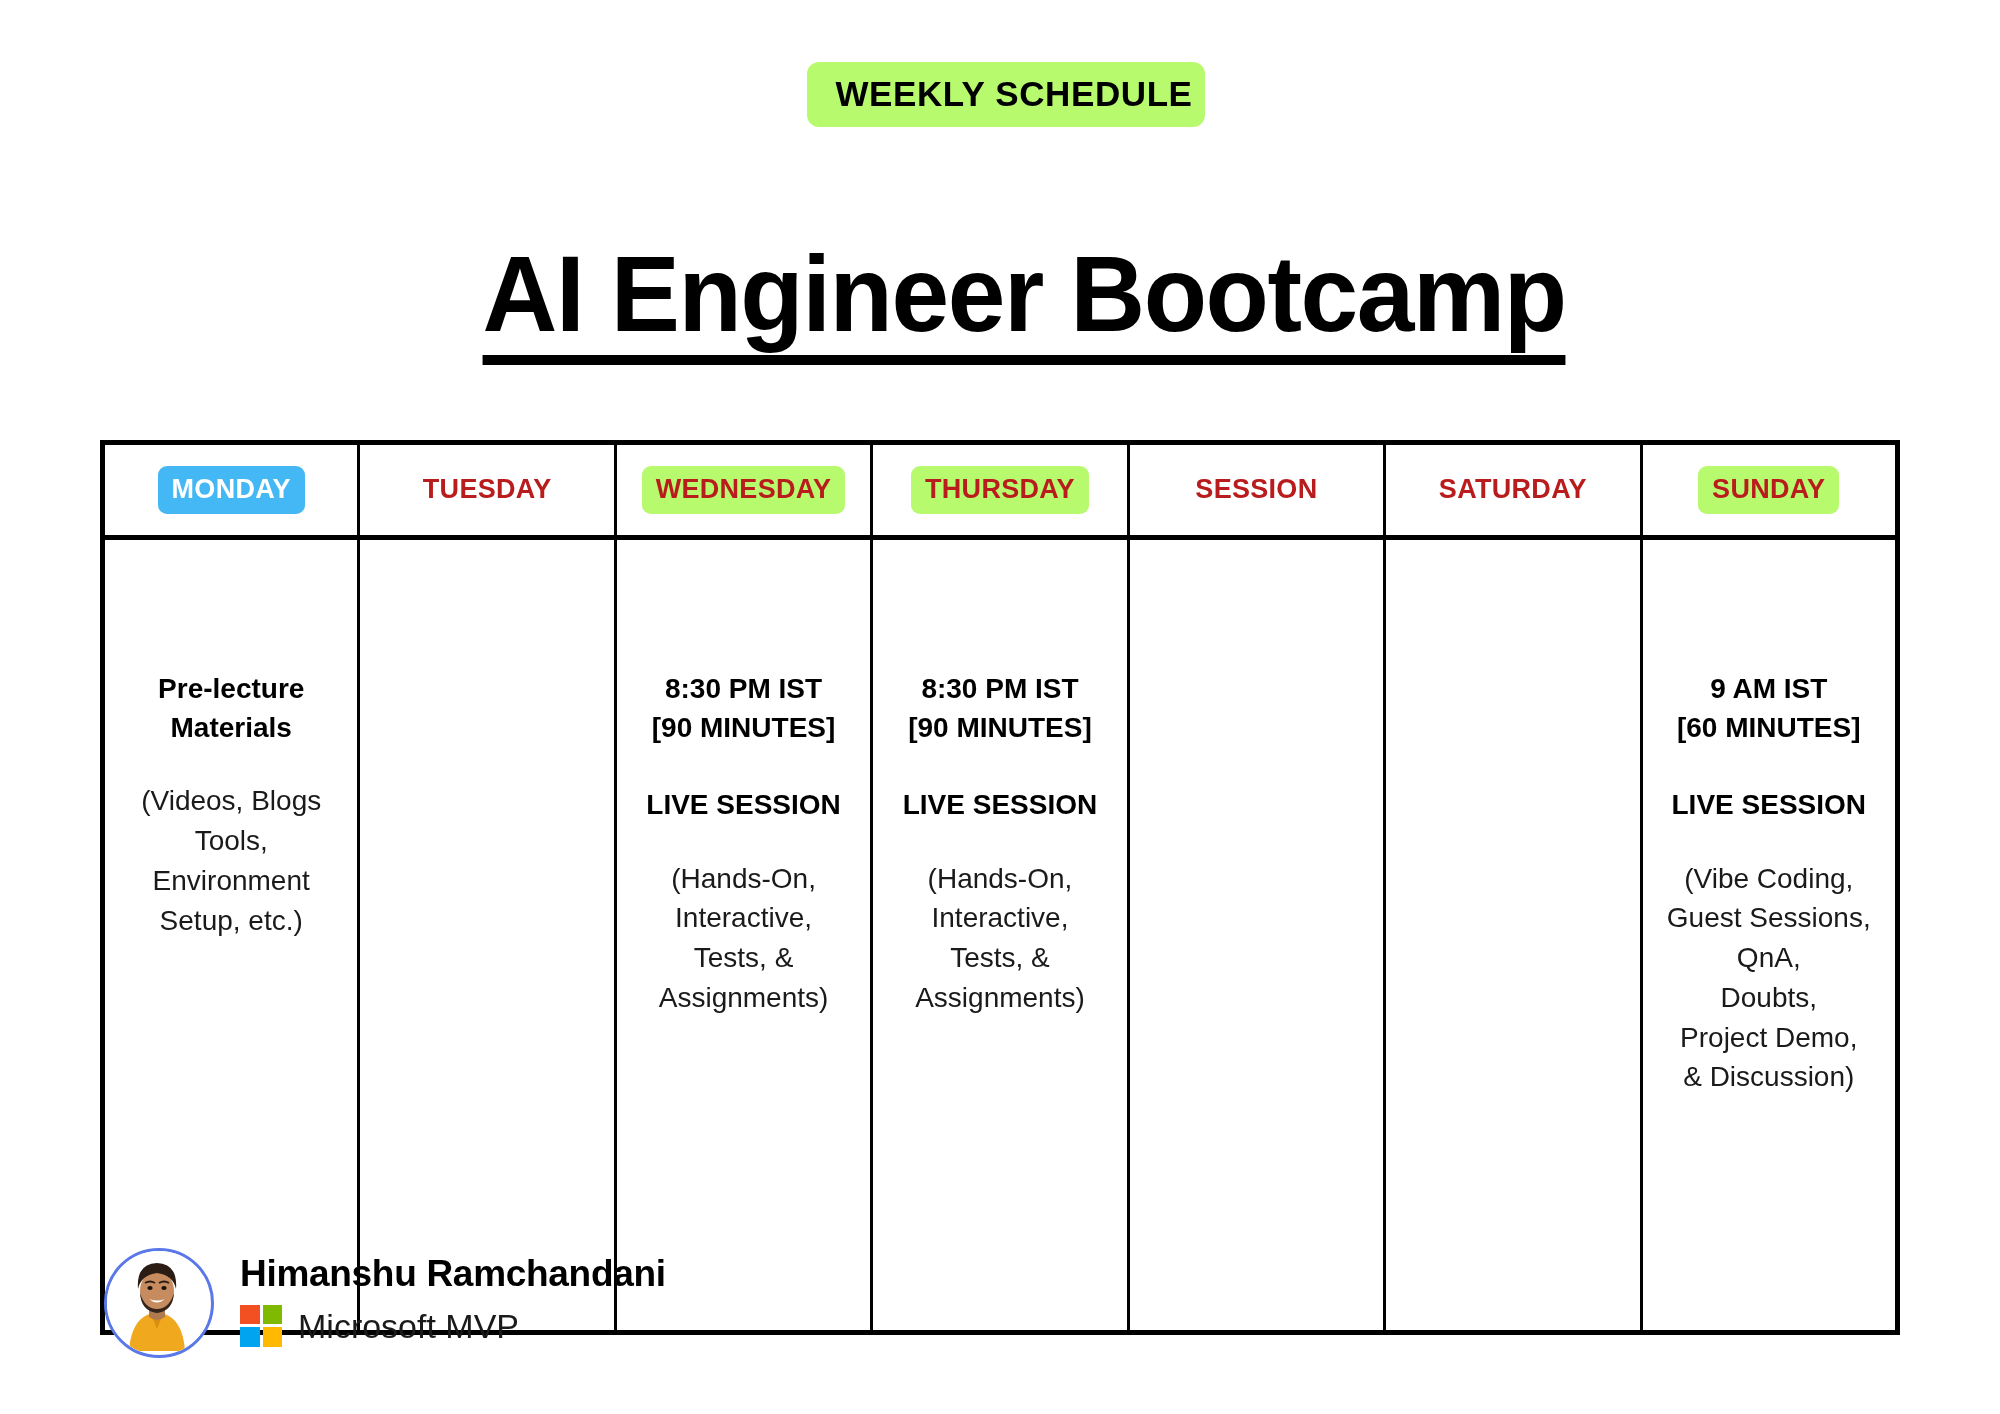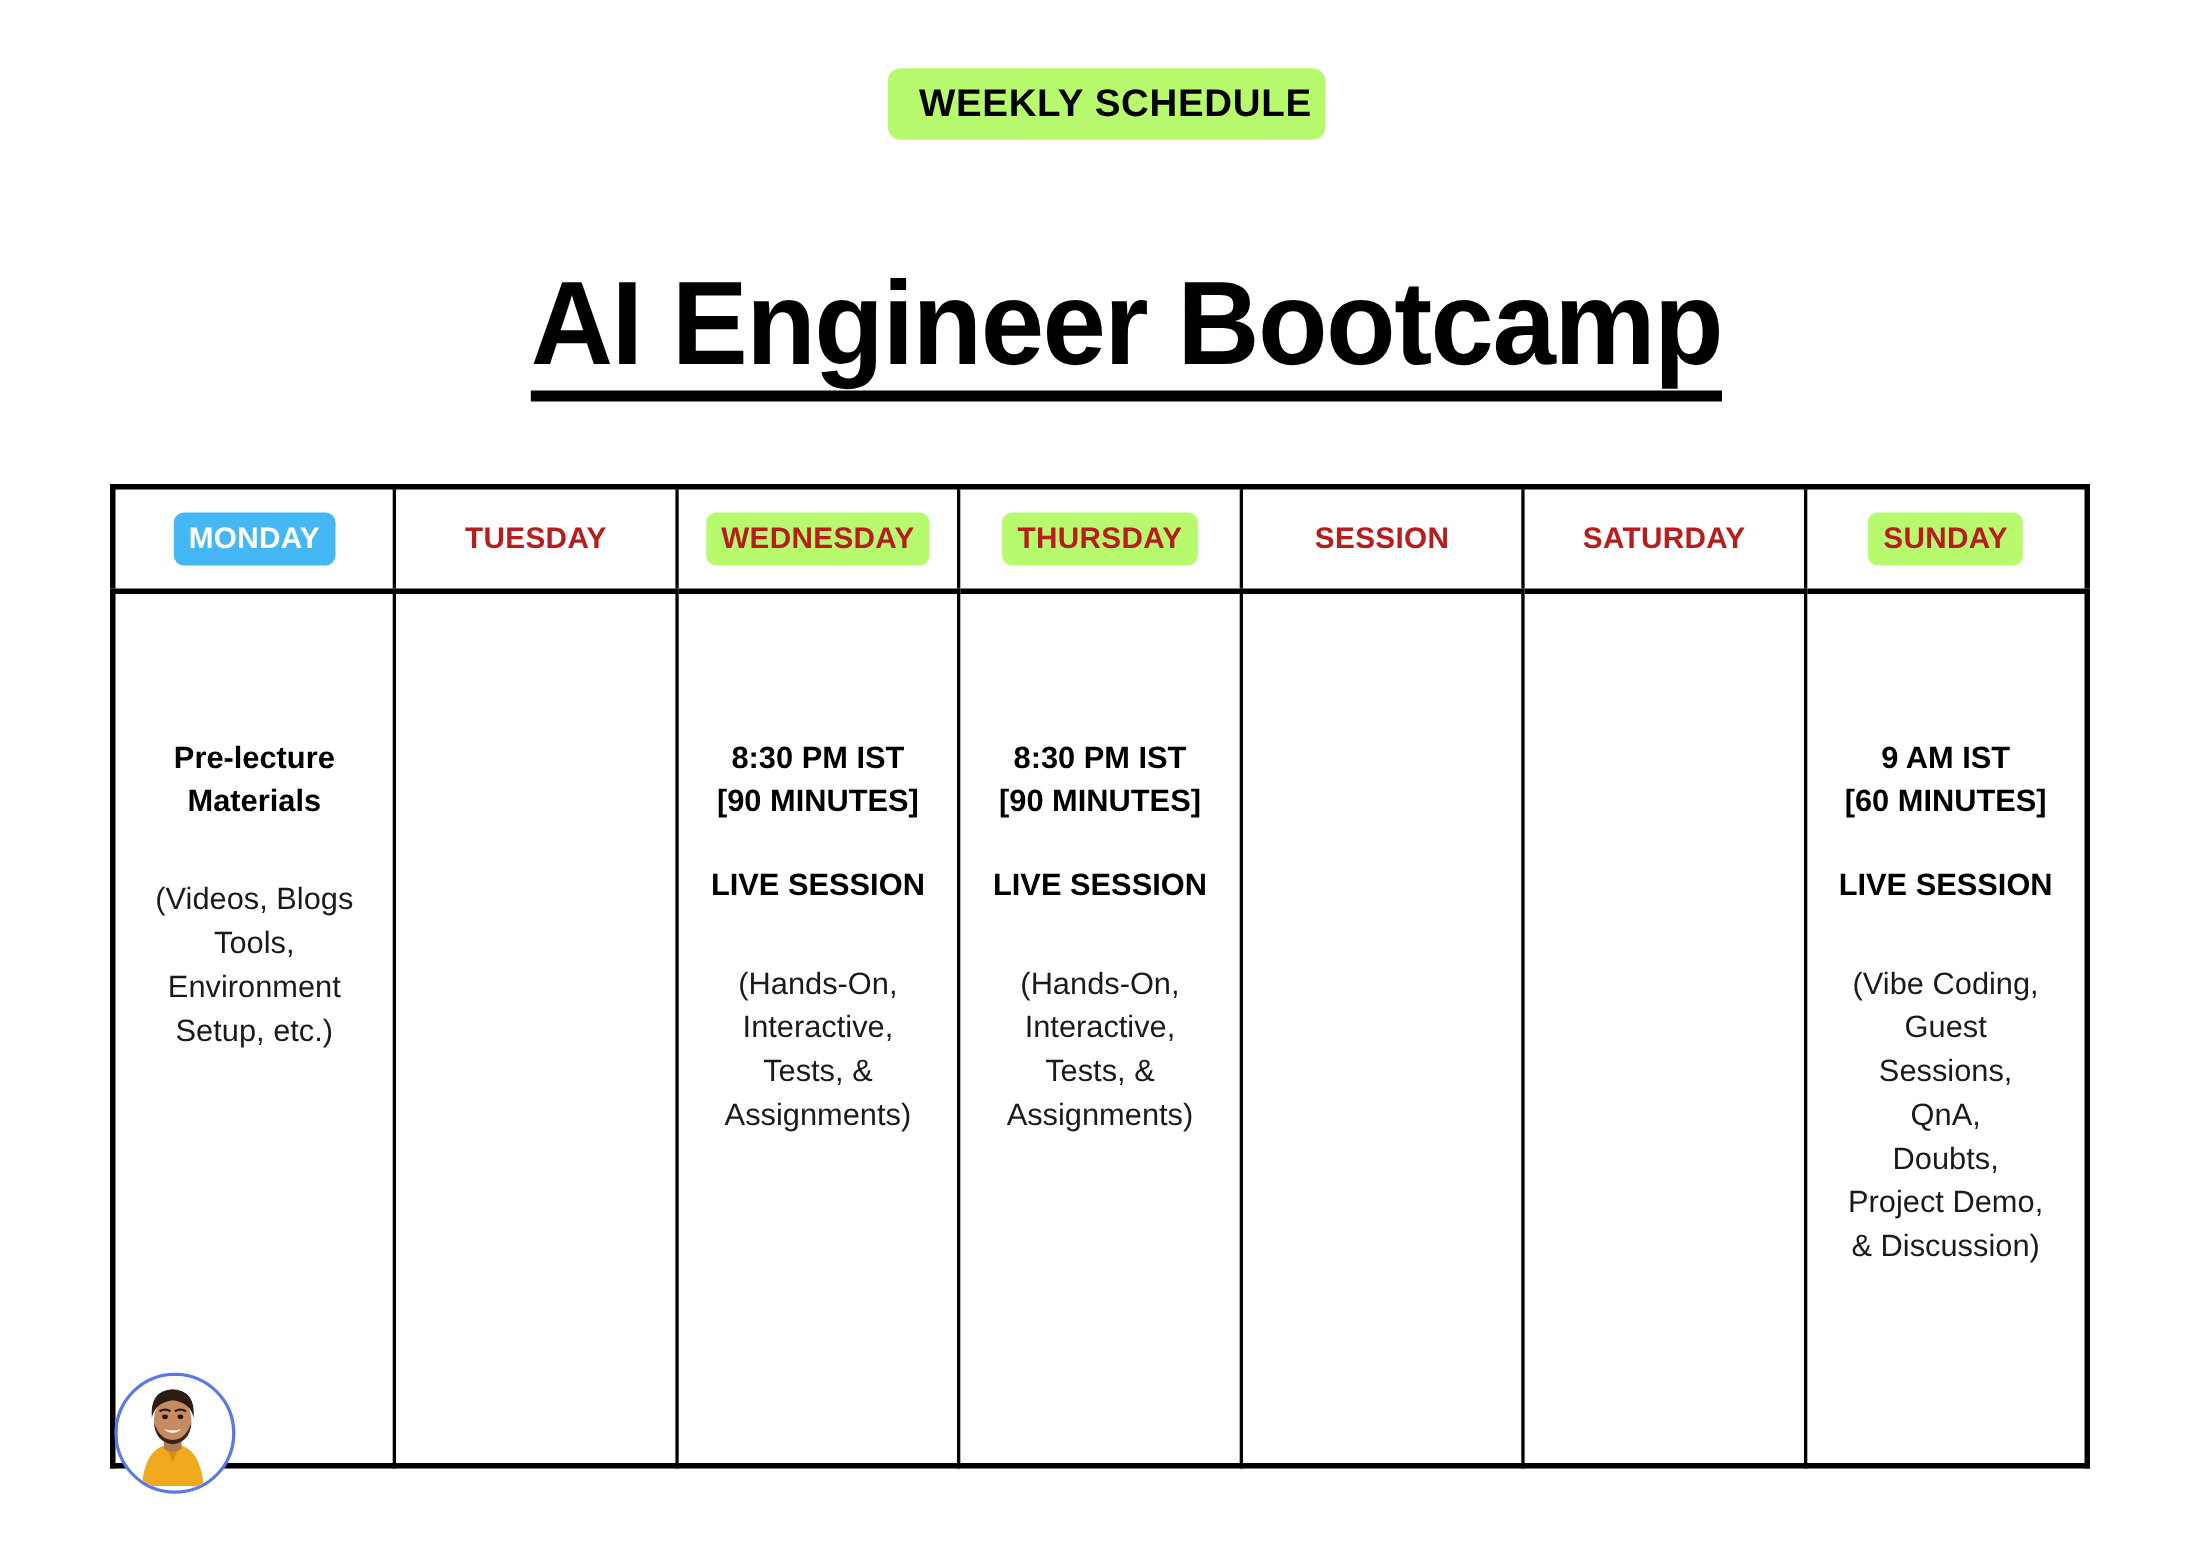--- a/index.html
+++ b/index.html
@@ -120,21 +120,21 @@
     margin: 0;
   }
   .cell-gap {
     height: 34px;
   }
   .cell-body {
     font-size: 28px;
     font-weight: 400;
     line-height: 1.42;
     color: #1a1a1a;
-    margin: 16px;
+    margin: 0;
   }
   .cell-empty { visibility: hidden; }
 
   
   .footer {
     position: absolute;
     left: 104px;
     top: 1248px;
     display: flex;
     align-items: flex-start;
@@ -306,13 +306,25 @@
 
       <ellipse cx="43" cy="37" rx="2.6" ry="2.1" fill="#1a1108"></ellipse>
       <ellipse cx="57" cy="37" rx="2.6" ry="2.1" fill="#1a1108"></ellipse>
 
       <path d="M38 32 Q43 29 48 32" stroke="#2b1d13" stroke-width="2" fill="none"></path>
       <path d="M52 32 Q57 29 62 32" stroke="#2b1d13" stroke-width="2" fill="none"></path>
 
       <path d="M42 48 Q50 55 58 48 Q50 51 42 48 Z" fill="#ffffff"></path>
     </svg>
   </div>
+  <div class="footer-text">
+    <div class="author-name">Himanshu Ramchandani</div>
+    <div class="mvp-row">
+      <span class="ms-logo">
+        <i style="background:#f25022"></i>
+        <i style="background:#7fba00"></i>
+        <i style="background:#00a4ef"></i>
+        <i style="background:#ffb900"></i>
+      </span>
+      <span class="mvp-label">Microsoft MVP</span>
+    </div>
+  </div>
 </div>
 
 </body></html>

